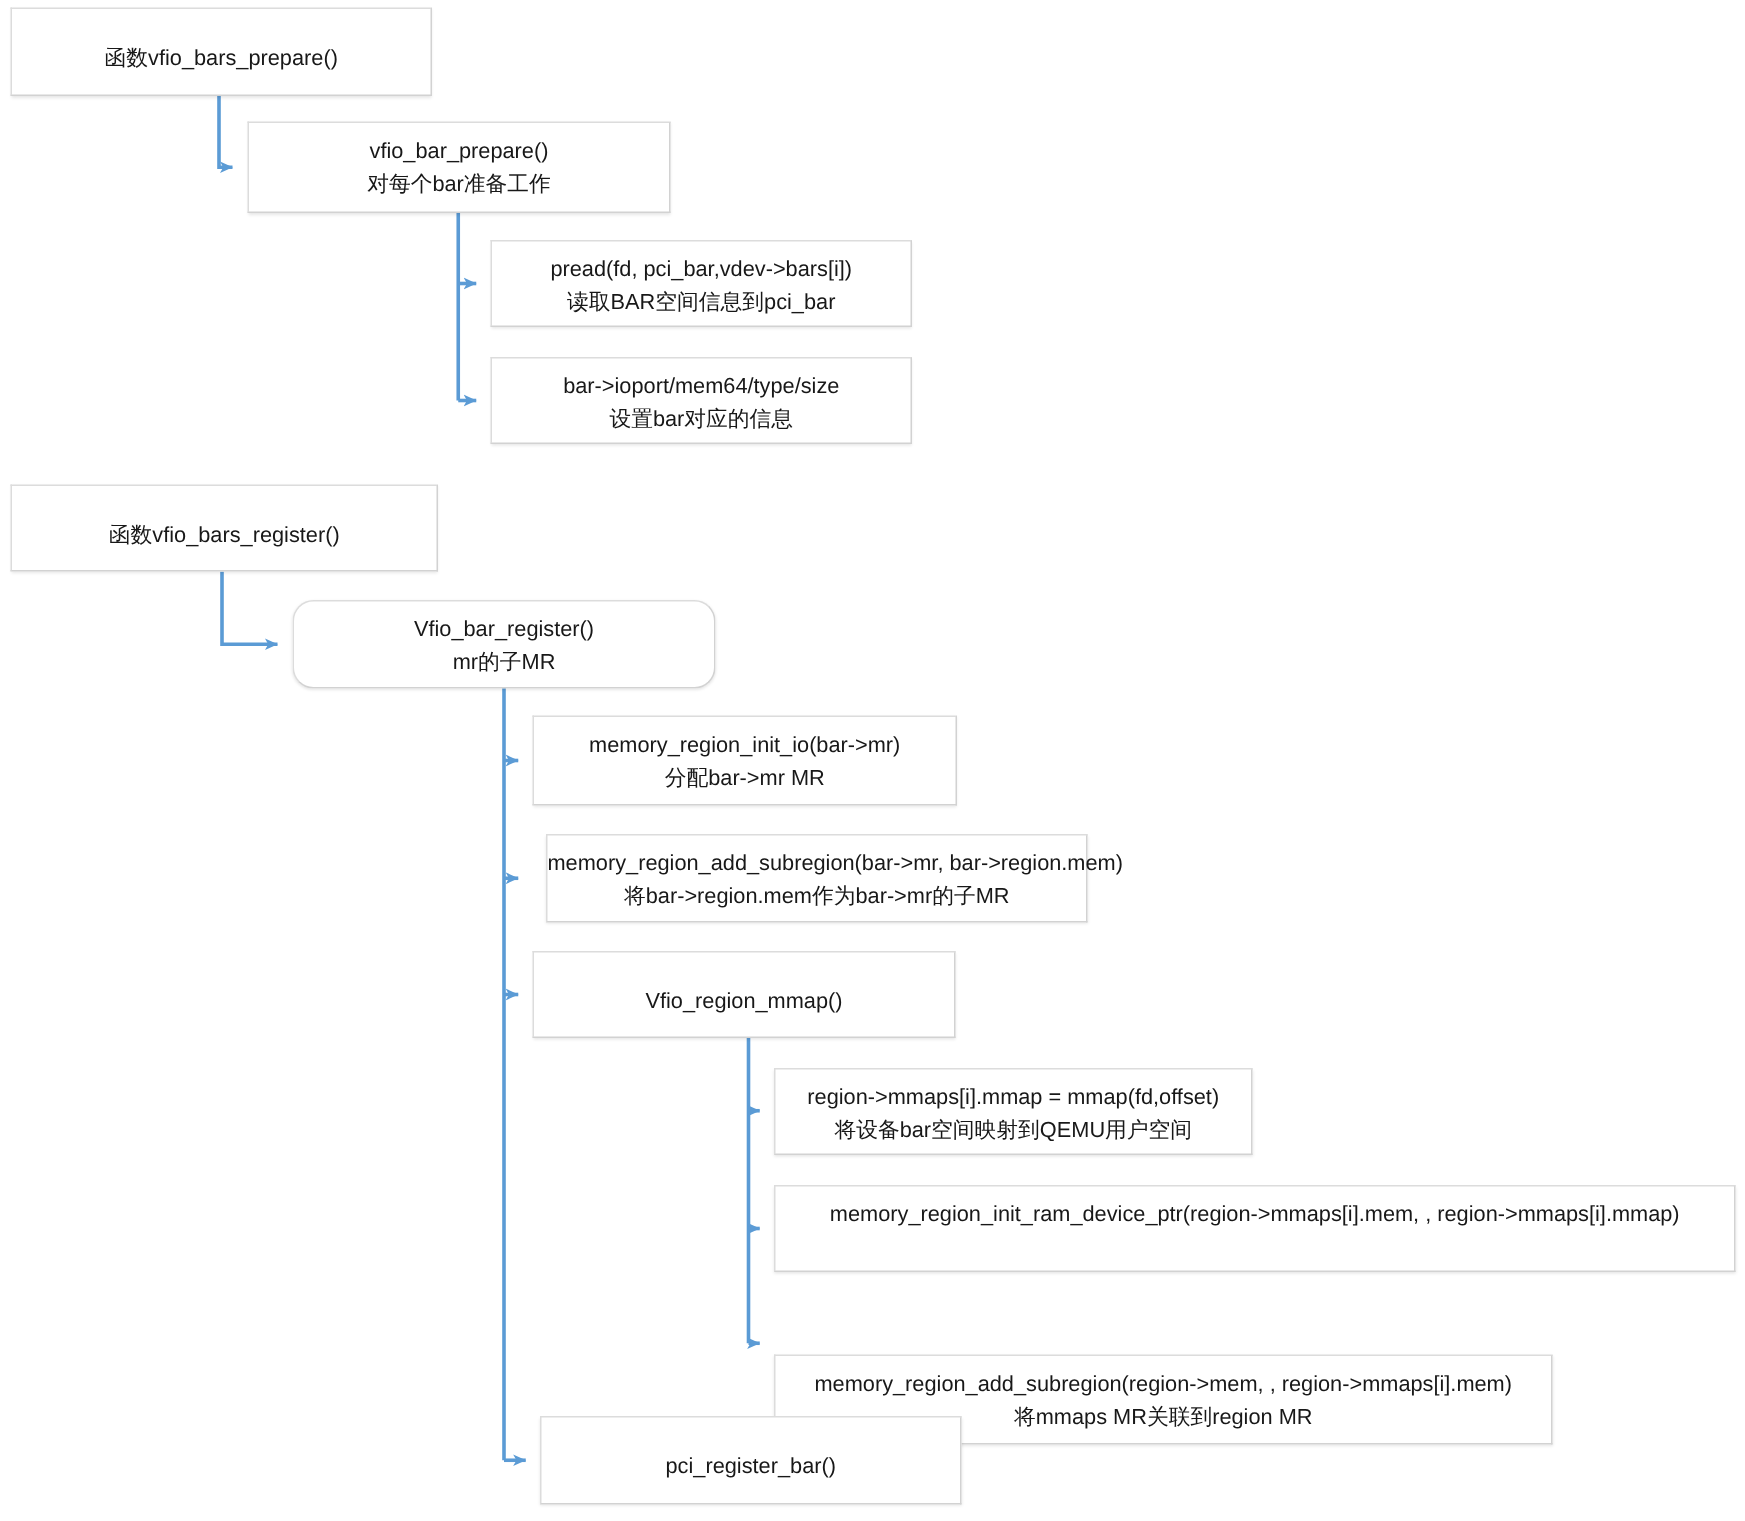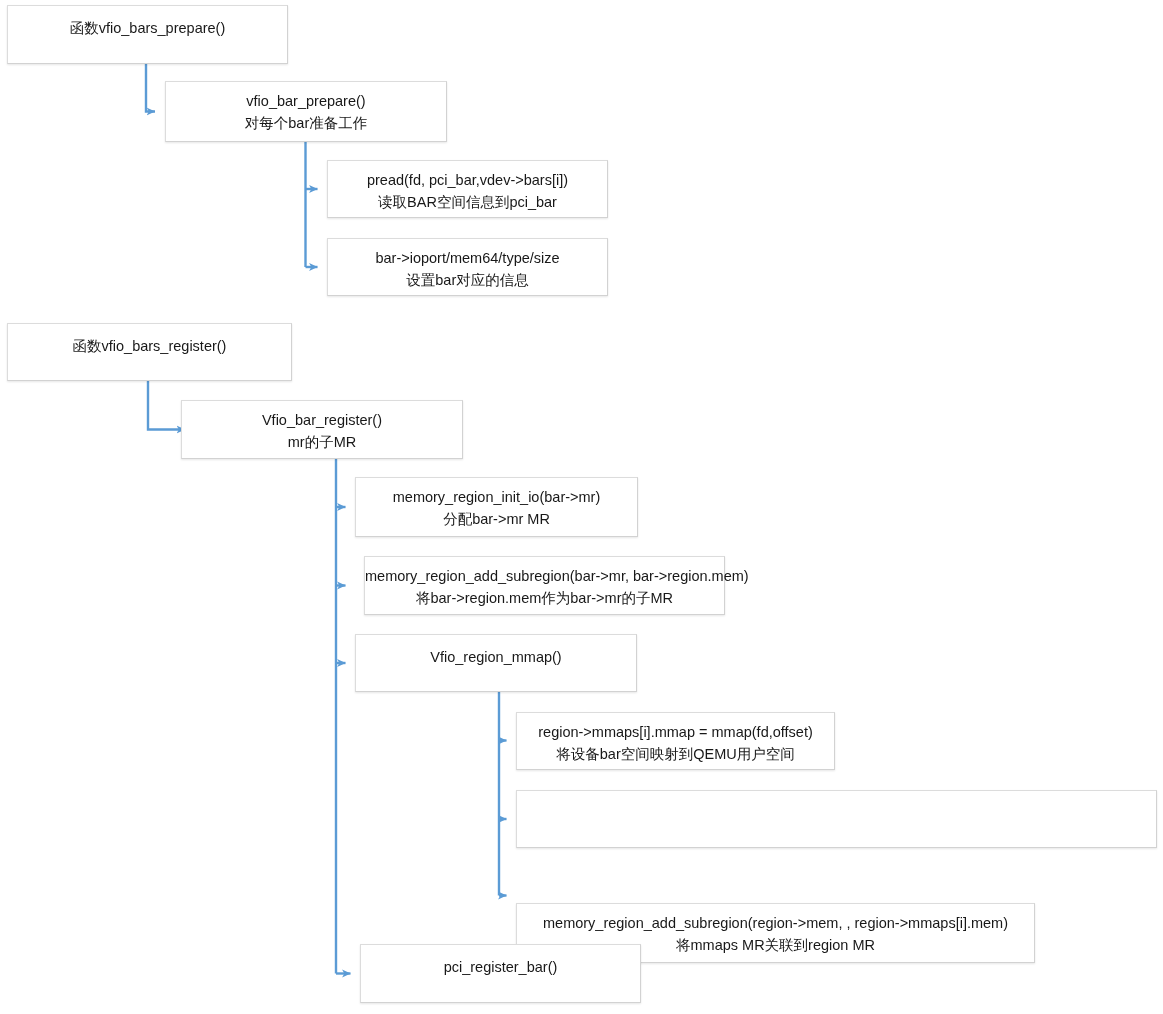--- a/index.html
+++ b/index.html
@@ -22,21 +22,21 @@
   .node {
     position: absolute;
     box-sizing: border-box;
     background: #ffffff;
     border: 1px solid #d2d2d2;
     border-top-color: #dcdcdc;
     border-left-color: #dcdcdc;
     box-shadow: 0 1px 2px rgba(0,0,0,0.10);
     display: block;
     text-align: center;
-    padding-top: 11px;
+    padding-top: 22px;
     font-size: 14.5px;
     line-height: 1.52;
     color: #181818;
     white-space: nowrap;
   }
   .node.two-line {
     padding-top: 8px;
   }
   .node .ln {
     display: block;
@@ -101,21 +101,21 @@
 
   <div class="node two-line" style="left:327px;top:238px;width:281px;height:58px;">
     <span class="ln">bar-&gt;ioport/mem64/type/size</span>
     <span class="ln">设置bar对应的信息</span>
   </div>
 
   <div class="node" style="left:7px;top:323px;width:285px;height:58px;">
     <span class="ln">函数vfio_bars_register()</span>
   </div>
 
-  <div class="node two-line" style="left:181px;top:400px;width:282px;height:59px;">
+  <div class="node two-line" style="left:195px;top:400px;width:282px;height:59px;border-radius:14px;">
     <span class="ln">Vfio_bar_register()</span>
     <span class="ln">mr的子MR</span>
   </div>
 
   <div class="node two-line" style="left:355px;top:477px;width:283px;height:60px;">
     <span class="ln">memory_region_init_io(bar-&gt;mr)</span>
     <span class="ln">分配bar-&gt;mr MR</span>
   </div>
 
   <div class="node two-line" style="left:364px;top:556px;width:361px;height:59px;">
@@ -126,20 +126,21 @@
   <div class="node" style="left:355px;top:634px;width:282px;height:58px;">
     <span class="ln">Vfio_region_mmap()</span>
   </div>
 
   <div class="node two-line" style="left:516px;top:712px;width:319px;height:58px;">
     <span class="ln">region-&gt;mmaps[i].mmap = mmap(fd,offset)</span>
     <span class="ln">将设备bar空间映射到QEMU用户空间</span>
   </div>
 
   <div class="node two-line" style="left:516px;top:790px;width:641px;height:58px;">
+    <span class="ln">memory_region_init_ram_device_ptr(region-&gt;mmaps[i].mem, , region-&gt;mmaps[i].mmap)</span>
   </div>
 
   <div class="node two-line" style="left:516px;top:866px;width:519px;height:60px;margin-top:37px;">
     <span class="ln">memory_region_add_subregion(region-&gt;mem, , region-&gt;mmaps[i].mem)</span>
     <span class="ln">将mmaps MR关联到region MR</span>
   </div>
 
   <div class="node" style="left:360px;top:944px;width:281px;height:59px;">
     <span class="ln">pci_register_bar()</span>
   </div>

